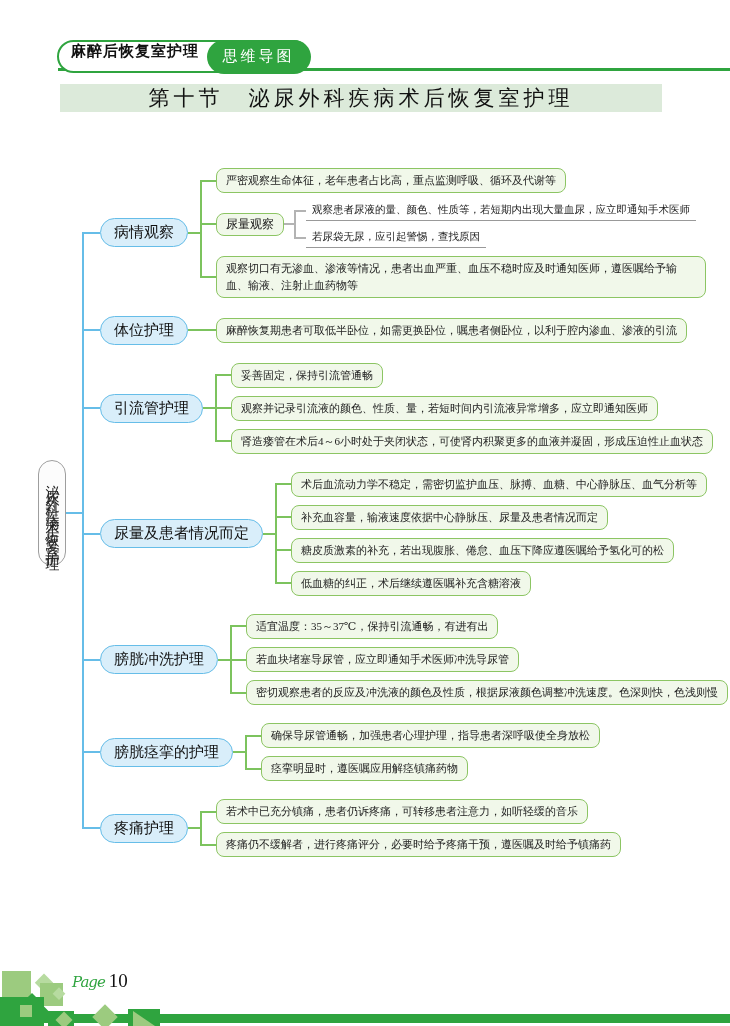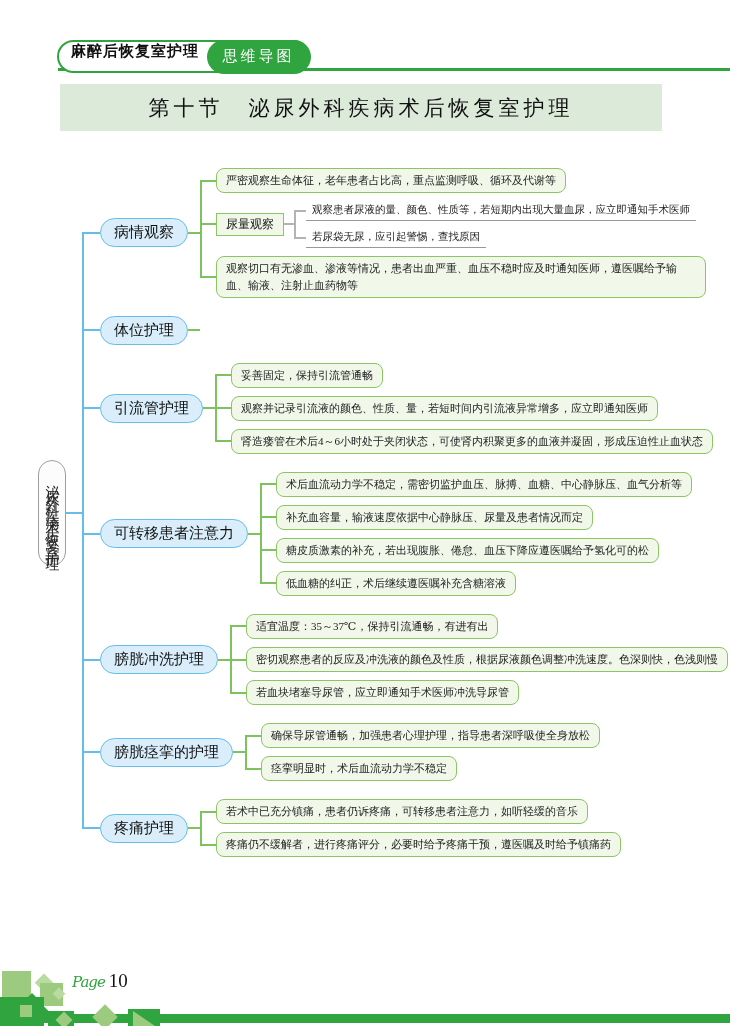--- a/index.html
+++ b/index.html
@@ -30,38 +30,38 @@
   .badge-left{
     display:flex;align-items:center;padding:0 10px 11px 12px;font-size:15px;font-weight:bold;color:#111;
     letter-spacing:1px;white-space:nowrap;
   }
   .badge-right{
     display:flex;align-items:center;margin:-2.5px;padding:0 16px;border-radius:17px;
     background:var(--green-dark);color:#fff;font-size:15px;font-weight:normal;letter-spacing:3px;white-space:nowrap;
   }
   
   .title-bar{
-    position:absolute;left:60px;top:84px;width:602px;height:47px;background:var(--titlebar-bg);
+    position:absolute;left:60px;top:84px;width:602px;height:28px;background:var(--titlebar-bg);
     display:flex;align-items:center;justify-content:center;
     font-size:21px;letter-spacing:4px;color:#111;
   }
   
   #mindmap{position:absolute;left:38px;top:168px;display:flex;align-items:center;}
   .node{white-space:nowrap;box-sizing:border-box;}
   .root-node{
     writing-mode:vertical-rl;text-orientation:upright;
     background:#fcfcfc;border:1.5px solid #9e9e9e;border-radius:14px;
     padding:13px 5px;font-size:14px;letter-spacing:6px;line-height:1.15;color:#222;
   }
   .topic-node{
     background:var(--blue-bg);border:1.5px solid var(--blue-line);border-radius:15px;
     padding:4px 13px;font-size:15px;color:#111;
   }
   .sub-node{
-    background:var(--leaf-bg);border:1.3px solid var(--leaf-border);border-radius:0;
+    background:var(--leaf-bg);border:1.3px solid var(--leaf-border);border-radius:8px;
     padding:2px 9px;font-size:12px;color:#111;
   }
   .leaf-box{
     background:var(--leaf-bg);border:1.3px solid var(--leaf-border);border-radius:8px;
     padding:3px 9px;font-size:11px;line-height:1.55;max-width:470px;color:#222;
   }
   .leaf-line{
     border-bottom:1.5px solid var(--underline);
     padding:1px 6px 2px 6px;font-size:10.5px;line-height:1.5;color:#222;white-space:nowrap;
   }
@@ -139,20 +139,25 @@
             <div class="kid-row">
               <div class="leaf-box">观察切口有无渗血、渗液等情况，患者出血严重、血压不稳时应及时通知医师，遵医嘱给予输血、输液、注射止血药物等</div>
             </div>
           </div>
         </div>
       </div>
       <div class="kid-row">
         <div class="group">
           <div class="node topic-node">体位护理</div>
           <div class="stub green"></div>
+          <div class="kids green">
+            <div class="kid-row">
+              <div class="leaf-box">麻醉恢复期患者可取低半卧位，如需更换卧位，嘱患者侧卧位，以利于腔内渗血、渗液的引流</div>
+            </div>
+          </div>
         </div>
       </div>
       <div class="kid-row">
         <div class="group">
           <div class="node topic-node">引流管护理</div>
           <div class="stub green"></div>
           <div class="kids green">
             <div class="vline" style="top: 12.5234px; height: 66.0938px;"></div>
             <div class="kid-row">
               <div class="leaf-box">妥善固定，保持引流管通畅</div>
@@ -161,21 +166,21 @@
               <div class="leaf-box">观察并记录引流液的颜色、性质、量，若短时间内引流液异常增多，应立即通知医师</div>
             </div>
             <div class="kid-row">
               <div class="leaf-box">肾造瘘管在术后4～6小时处于夹闭状态，可使肾内积聚更多的血液并凝固，形成压迫性止血状态</div>
             </div>
           </div>
         </div>
       </div>
       <div class="kid-row">
         <div class="group">
-          <div class="node topic-node">可转移患者注意力</div>
+          <div class="node topic-node">尿量及患者情况而定</div>
           <div class="stub green"></div>
           <div class="kids green">
             <div class="vline" style="top: 12.5234px; height: 99.1406px;"></div>
             <div class="kid-row">
               <div class="leaf-box">术后血流动力学不稳定，需密切监护血压、脉搏、血糖、中心静脉压、血气分析等</div>
             </div>
             <div class="kid-row">
               <div class="leaf-box">补充血容量，输液速度依据中心静脉压、尿量及患者情况而定</div>
             </div>
             <div class="kid-row">
@@ -190,39 +195,39 @@
       <div class="kid-row">
         <div class="group">
           <div class="node topic-node">膀胱冲洗护理</div>
           <div class="stub green"></div>
           <div class="kids green">
             <div class="vline" style="top: 12.5234px; height: 66.0938px;"></div>
             <div class="kid-row">
               <div class="leaf-box">适宜温度：35～37℃，保持引流通畅，有进有出</div>
             </div>
             <div class="kid-row">
+              <div class="leaf-box">若血块堵塞导尿管，应立即通知手术医师冲洗导尿管</div>
+            </div>
+            <div class="kid-row">
               <div class="leaf-box">密切观察患者的反应及冲洗液的颜色及性质，根据尿液颜色调整冲洗速度。色深则快，色浅则慢</div>
             </div>
-            <div class="kid-row">
-              <div class="leaf-box">若血块堵塞导尿管，应立即通知手术医师冲洗导尿管</div>
-            </div>
           </div>
         </div>
       </div>
       <div class="kid-row">
         <div class="group">
           <div class="node topic-node">膀胱痉挛的护理</div>
           <div class="stub green"></div>
           <div class="kids green">
             <div class="vline" style="top: 12.5234px; height: 33.0469px;"></div>
             <div class="kid-row">
               <div class="leaf-box">确保导尿管通畅，加强患者心理护理，指导患者深呼吸使全身放松</div>
             </div>
             <div class="kid-row">
-              <div class="leaf-box">痉挛明显时，术后血流动力学不稳定</div>
+              <div class="leaf-box">痉挛明显时，遵医嘱应用解痉镇痛药物</div>
             </div>
           </div>
         </div>
       </div>
       <div class="kid-row">
         <div class="group">
           <div class="node topic-node">疼痛护理</div>
           <div class="stub green"></div>
           <div class="kids green">
             <div class="vline" style="top: 12.5234px; height: 33.0469px;"></div>

